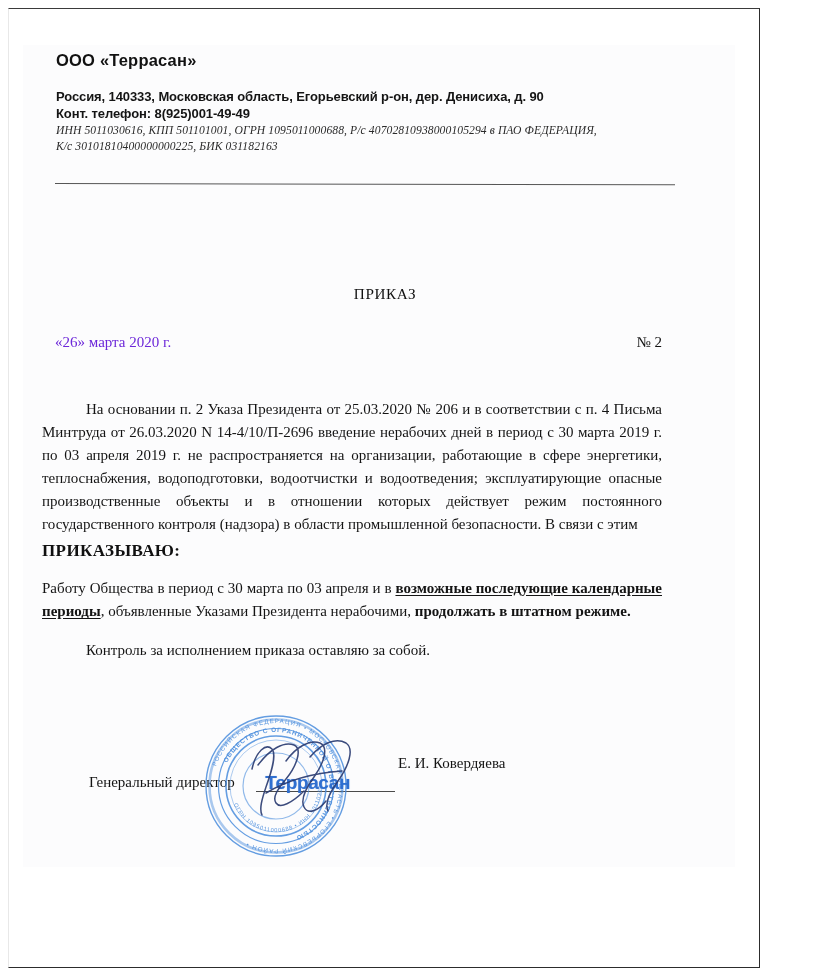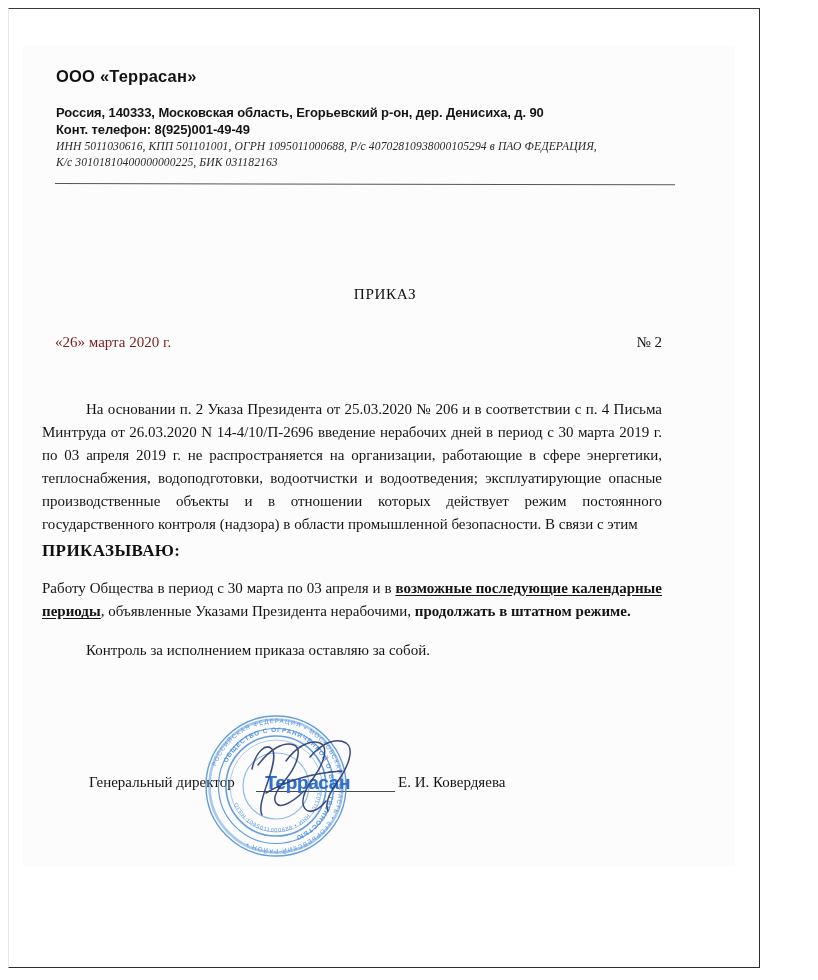--- a/index.html
+++ b/index.html
@@ -37,21 +37,21 @@
     width: 712px;
     height: 822px;
     background: #fcfcfd;
     pointer-events: none;
   }
 
   
   .letterhead {
     position: absolute;
     left: 47px;
-    top: 58px;
+    top: 42px;
     width: 630px;
   }
   .company-name {
     font-family: "Liberation Sans", sans-serif;
     font-weight: bold;
     font-size: 16.5px;
     color: #121212;
     letter-spacing: .2px;
     margin: 0 0 19px 0;
   }
@@ -96,21 +96,21 @@
     text-align: center;
     font-size: 15.2px;
     color: #111;
     letter-spacing: .6px;
   }
   .date-line {
     position: absolute;
     left: 46px;
     top: 325px;
     font-size: 15px;
-    color: #7f1d1d;
+    color: #6d28d9;
   }
   .number-line {
     position: absolute;
     left: 0;
     top: 325px;
     width: 653px;
     text-align: right;
     font-size: 15px;
     color: #111;
   }
@@ -176,21 +176,21 @@
     position: absolute;
     left: 247px;
     top: 782px;
     width: 139px;
     height: 0;
     border-top: 1.1px solid #4a4a4a;
   }
   .sig-name {
     position: absolute;
     left: 389px;
-    top: 765px;
+    top: 746px;
     font-size: 15px;
     color: #141414;
     white-space: nowrap;
     text-align: center;
   }
 
   
   .seal {
     position: absolute;
     left: 193px;

